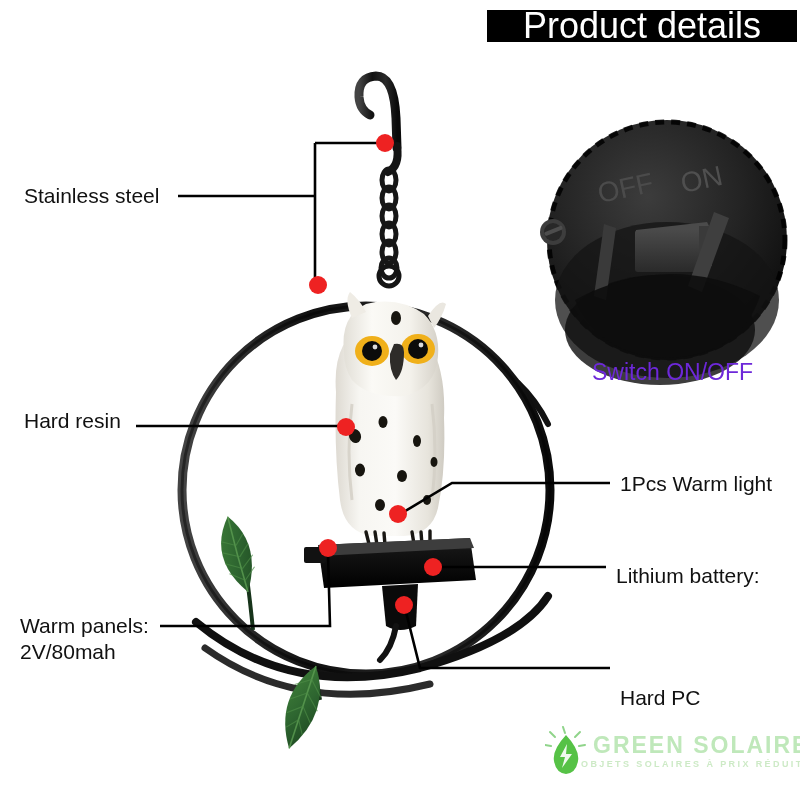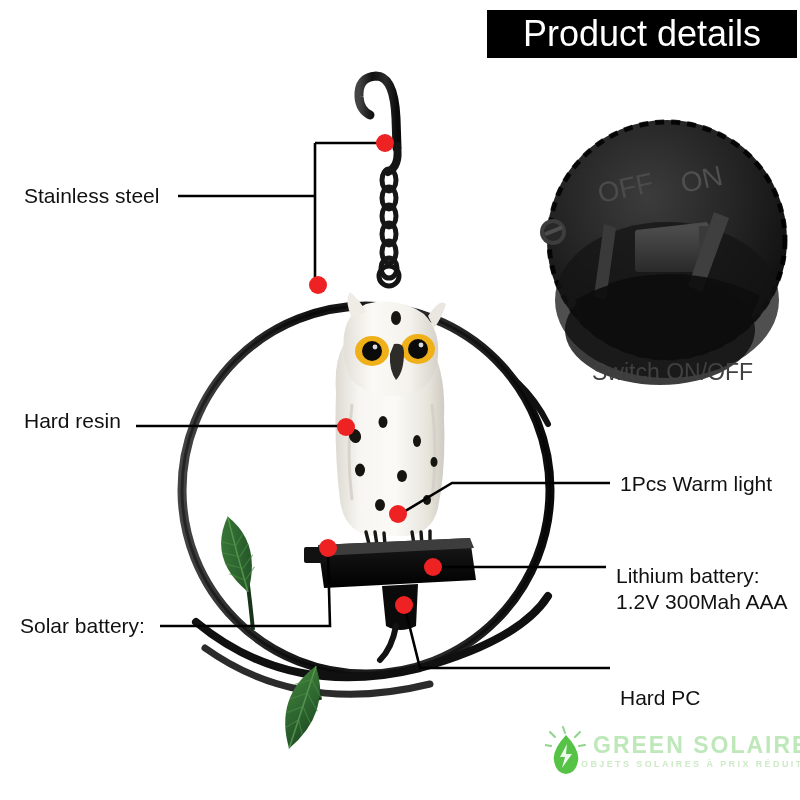--- a/index.html
+++ b/index.html
@@ -14,21 +14,21 @@
     background: #ffffff;
     overflow: hidden;
     font-family: "Liberation Sans", sans-serif;
   }
   
   #title-banner {
     position: absolute;
     left: 487px;
     top: 10px;
     width: 310px;
-    height: 48px;
+    height: 32px;
     background: #000000;
     display: flex;
     align-items: center;
     justify-content: center;
   }
   #title-banner .title-text {
     color: #ffffff;
     font-size: 36px;
     line-height: 1;
     letter-spacing: 0px;
@@ -42,21 +42,21 @@
     line-height: 25px;
     white-space: nowrap;
   }
   .callout.two-line { line-height: 26px; }
   #label-stainless { left: 24px;  top: 183px; text-align: right; }
   #label-resin     { left: 24px;  top: 408px; }
   #label-solar     { left: 20px;  top: 613px; }
   #label-warm      { left: 620px; top: 471px; }
   #label-battery   { left: 616px; top: 551px; margin-top: 12px; }
   #label-hardpc    { left: 620px; top: 685px; }
-  #label-switch    { position:absolute; left: 592px; top: 360px; font-size: 23px; color:#404040; white-space: nowrap;}
+  #label-switch    { position:absolute; left: 592px; top: 360px; font-size: 23px; color:#6d28d9; white-space: nowrap;}
   
   #art { position: absolute; left: 0; top: 0; width: 800px; height: 800px; }
   
   #watermark {
     position: absolute;
     left: 545px;
     top: 726px;
     width: 250px;
     height: 62px;
   }
@@ -303,28 +303,28 @@
     <span class="title-text">Product details</span>
   </div>
 
   <div id="label-switch" class="callout">Switch ON/OFF</div>
 
   <div id="label-stainless" class="callout">Stainless steel</div>
 
   <div id="label-resin" class="callout">Hard resin</div>
 
   <div id="label-solar" class="callout two-line">
-    <div>Solar battery:</div>
+    <div>Warm panels:</div>
+    <div>2V/80mah</div>
   </div>
 
   <div id="label-warm" class="callout">1Pcs Warm light</div>
 
   <div id="label-battery" class="callout two-line">
     <div>Lithium battery:</div>
-    <div>1.2V 300Mah AAA</div>
   </div>
 
   <div id="label-hardpc" class="callout">Hard PC</div>
 
   <div id="watermark">
     <svg width="44" height="52" viewBox="0 0 44 52">
       <g stroke="#8fd48a" stroke-width="2" stroke-linecap="round">
         <path d="M20 7 L18 1"></path>
           <path d="M10 11 L5 6"></path>
           <path d="M30 11 L35 6"></path>

